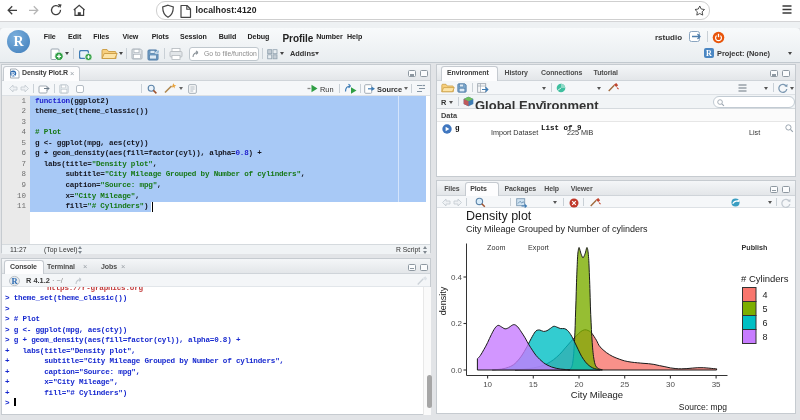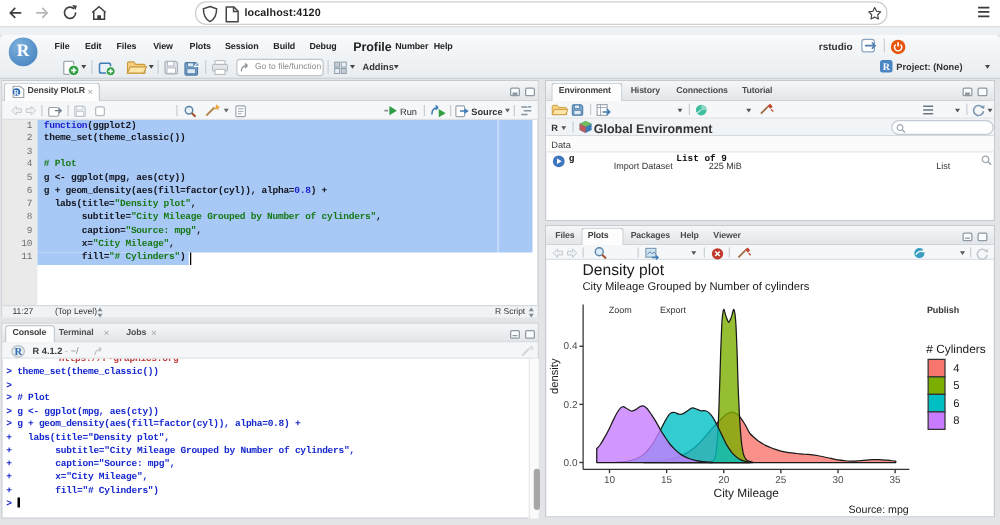--- a/index.html
+++ b/index.html
@@ -325,29 +325,29 @@
  <div class="dn" style="left:353px;top:21.5px;border-top-color:#555;"></div>
  <div class="abs" style="left:0;top:29.5px;width:358px;height:14.5px;background:#f1f4f6;border-bottom:1px solid #d5dade;"></div>
  <div class="abs" style="left:4px;top:32.5px;font-size:7.4px;font-weight:700;color:#333;">R</div>
  <div class="dn" style="left:12px;top:36px;border-top-color:#555;"></div>
  <div class="abs sep" style="left:21px;top:32px;height:9px;"></div>
  <svg class="abs" style="left:25.5px;top:31px;" width="11" height="11" viewBox="0 0 11 11">
   <path d="M5.5 0.7L10.3 3v5L5.5 10.3L0.7 8V3z" fill="#3e7cb5"></path>
       <path d="M5.5 0.7L10.3 3L5.5 5.3L0.7 3z" fill="#6fbf5a"></path>
       <path d="M5.5 5.3v5L0.7 8V3z" fill="#c05a5a"></path>
  </svg>
- <div class="abs" style="left:38px;top:32.5px;font-size:10px;font-weight:700;color:#333;">Global Environment</div>
+ <div class="abs" style="left:38px;top:32.5px;font-size:13px;font-weight:700;color:#333;">Global Environment</div>
  <div class="dn" style="left:104px;top:36px;border-top-color:#555;"></div>
  <div class="abs" style="left:276px;top:31px;width:82px;height:12px;background:#fff;border:1px solid #c2cbd3;border-radius:6px;"></div>
  <svg class="abs" style="left:280px;top:33.5px;" width="8" height="8" viewBox="0 0 11 11">
   <circle cx="4.2" cy="4.2" r="3.2" fill="none" stroke="#9aa4ae" stroke-width="1.2"></circle>
       <path d="M6.6 6.6l3 3" stroke="#9aa4ae" stroke-width="1.4"></path>
  </svg>
  <div class="abs" style="left:0;top:44px;width:358px;height:12.5px;background:#fbfbfb;border-bottom:1px solid #e6e6e6;"></div>
- <div class="abs" style="left:4px;top:46px;font-size:7.4px;font-weight:400;color:#404040;text-align:right;">Data</div>
+ <div class="abs" style="left:4px;top:46px;font-size:7.4px;font-weight:700;color:#404040;text-align:right;">Data</div>
  <svg class="abs" style="left:4.5px;top:58.5px;" width="10" height="10" viewBox="0 0 10 10">
   <circle cx="5" cy="5" r="4.7" fill="#3f76bf"></circle>
       <path d="M3.6 2.8L7.4 5L3.6 7.2z" fill="#fff"></path>
  </svg>
  <div class="abs mono" style="left:18px;top:58.5px;font-size:7.5px;color:#111;font-weight:700;">g</div>
  <div class="abs mono" style="left:104px;top:58.5px;font-size:7.5px;color:#111;font-weight:700;">List of  9</div>
  <svg class="abs" style="left:348px;top:58.5px;" width="9" height="9" viewBox="0 0 11 11">
   <circle cx="4.2" cy="4.2" r="3.2" fill="none" stroke="#9aa4ae" stroke-width="1.2"></circle>
       <path d="M6.6 6.6l3 3" stroke="#9aa4ae" stroke-width="1.4"></path>
  </svg>

